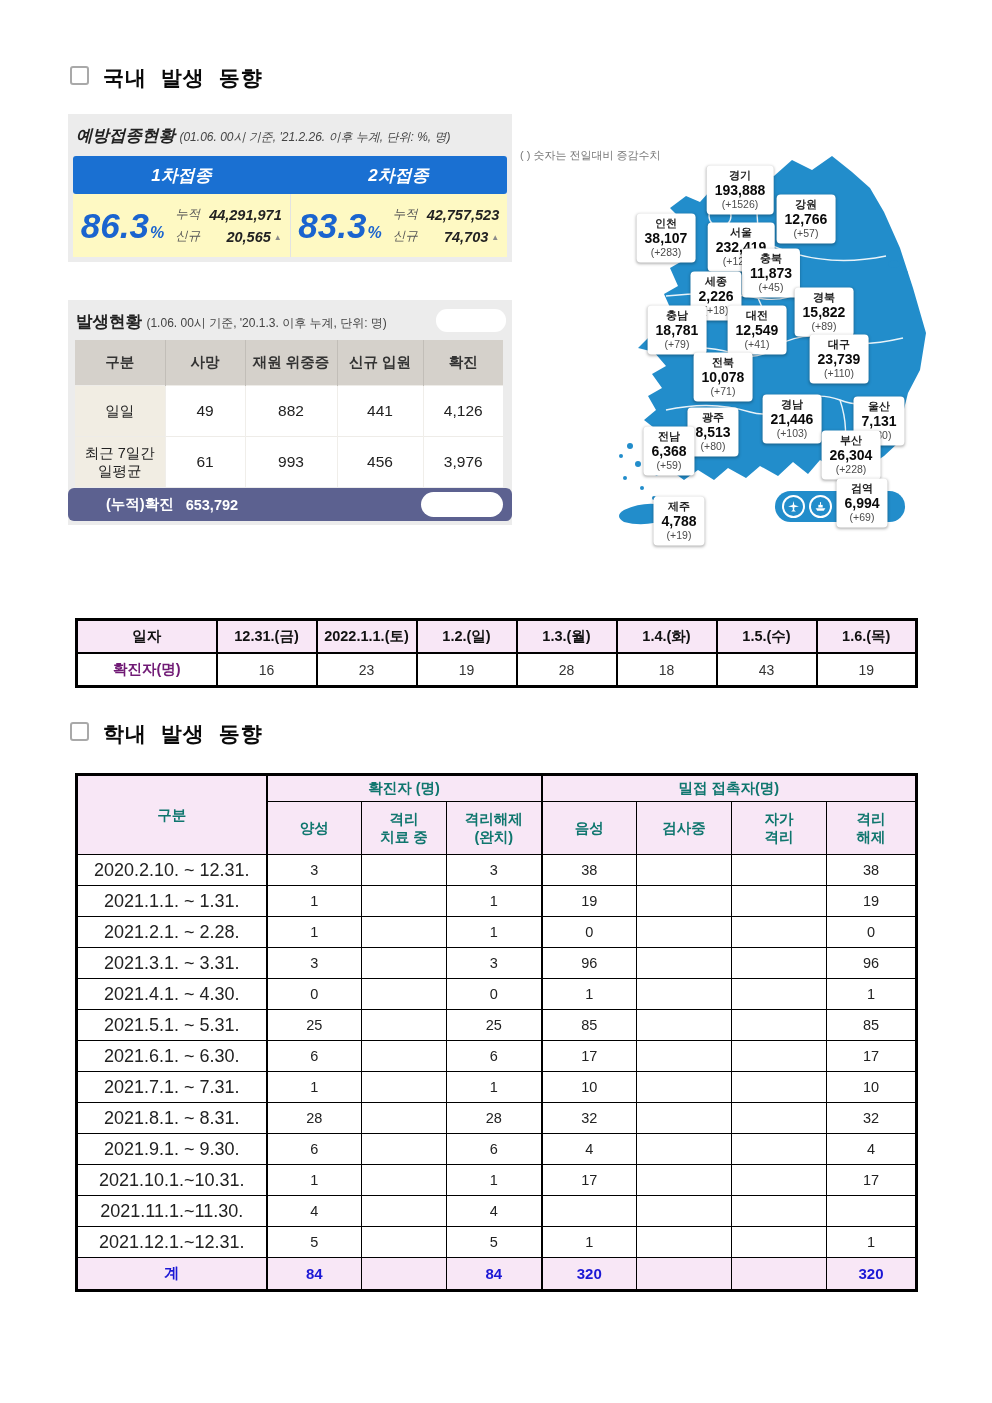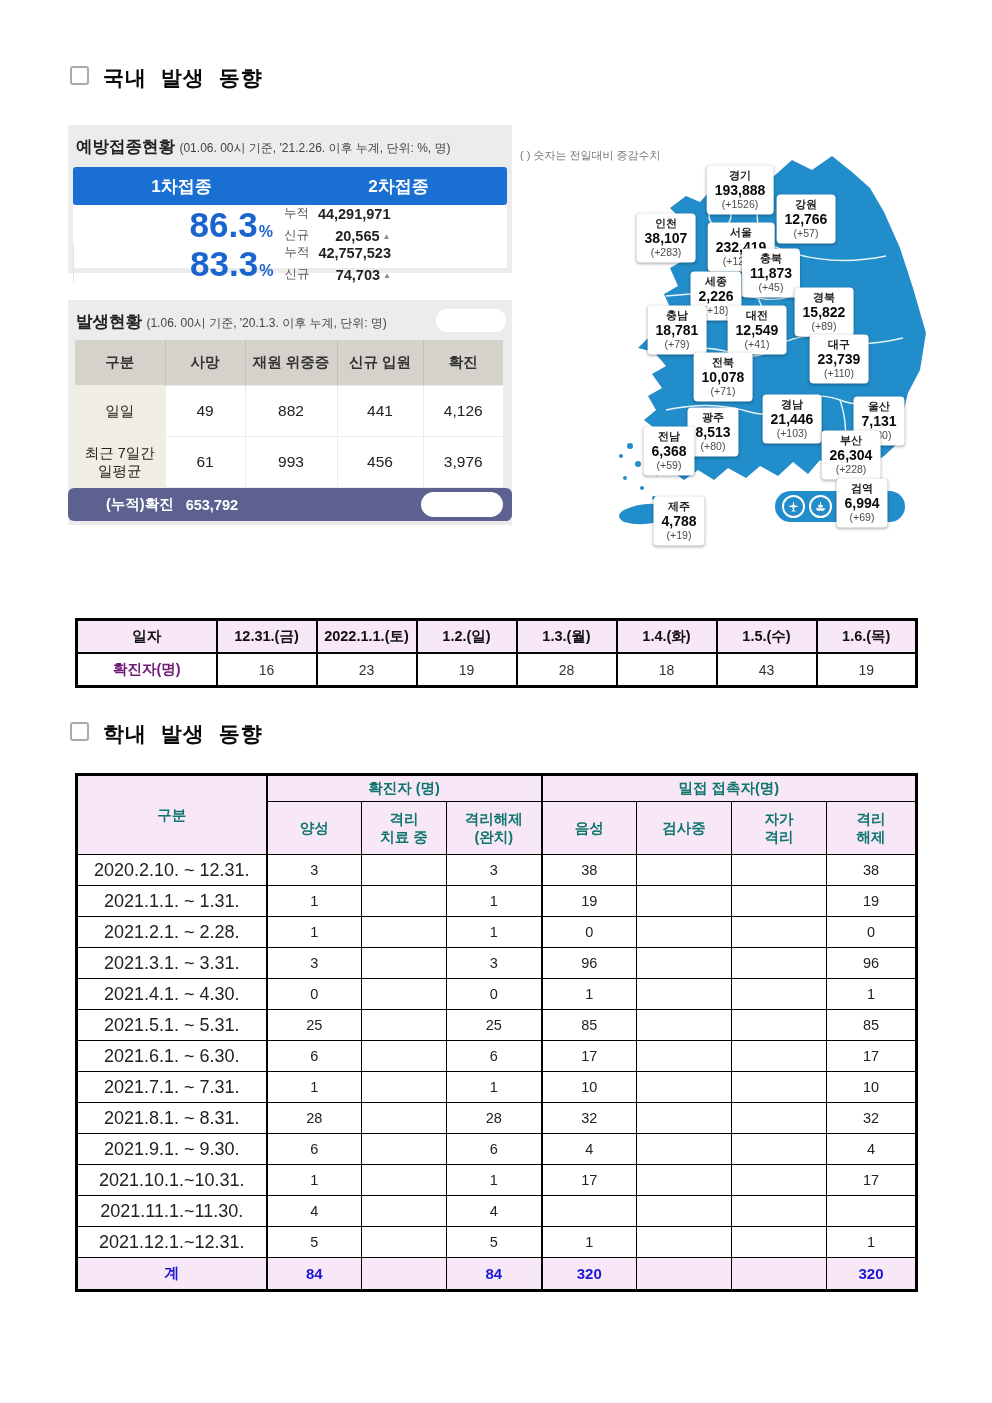--- a/index.html
+++ b/index.html
@@ -7,29 +7,29 @@
         font-family:"Liberation Sans","DejaVu Sans",sans-serif;color:#111;}
 
   
   .sec-title{position:absolute;left:70px;margin:0;font-size:21px;font-weight:bold;
              letter-spacing:1px;word-spacing:7px;color:#0a0a0a;}
   .cbx{display:inline-block;width:15px;height:15px;border:2px solid #a9a9a9;border-radius:3px;
        background:#fff;margin-right:14px;vertical-align:0px;}
 
   
   .panel{position:absolute;background:#ececec;}
-  .vax{left:68px;top:125px;width:444px;height:148px;}
+  .vax{left:68px;top:114px;width:444px;height:148px;font-style:italic;}
   .panel-title{padding:11px 8px 0 8px;font-size:16px;color:#222;}
   .panel-title b{font-size:16.5px;}
   .panel-title .sub{font-size:12px;color:#444;font-weight:normal;}
   .vax-bar{position:absolute;left:5px;right:5px;top:42px;height:38px;background:#1a70d2;
            border-radius:3px;display:flex;}
   .vax-bar-cell{flex:1;display:flex;align-items:center;justify-content:center;
                 color:#fff;font-size:17px;font-weight:bold;}
-  .vax-body{position:absolute;left:5px;right:5px;top:80px;bottom:5px;background:#ffffff;display:flex;flex-direction:column;}
+  .vax-body{position:absolute;left:5px;right:5px;top:80px;bottom:5px;background:#fef9c3;display:flex;}
   .dose-group{flex:1;display:flex;align-items:center;justify-content:center;gap:11px;}
   .dose-group.second{border-left:1px solid #e3e3e3;}
   .pct{font-size:35px;font-weight:bold;color:#1a64cf;line-height:1;}
   .pct-sign{font-size:16px;font-weight:bold;margin-left:1px;}
   .nums{display:grid;grid-template-columns:auto auto;column-gap:9px;row-gap:5px;align-items:center;}
   .lbl{font-size:12.5px;color:#555;}
   .numline{font-size:14.5px;font-weight:bold;color:#222;text-align:right;white-space:nowrap;}
   .tri{font-size:8px;color:#8a8a8a;margin-left:3px;vertical-align:2px;}
 
   

